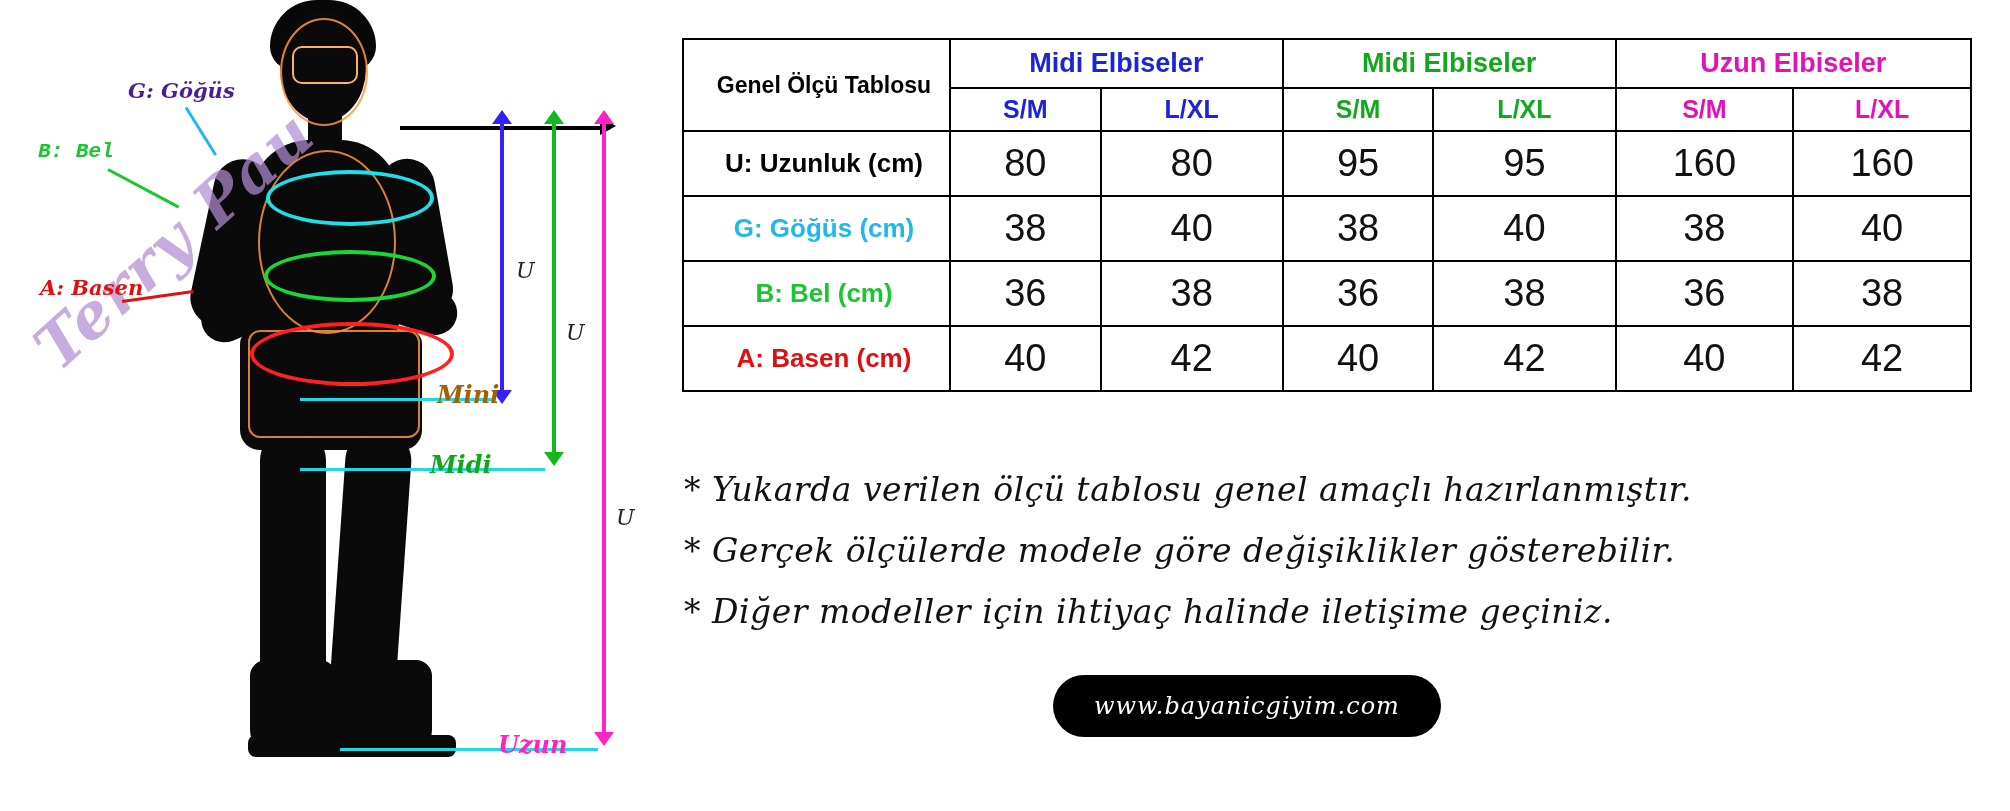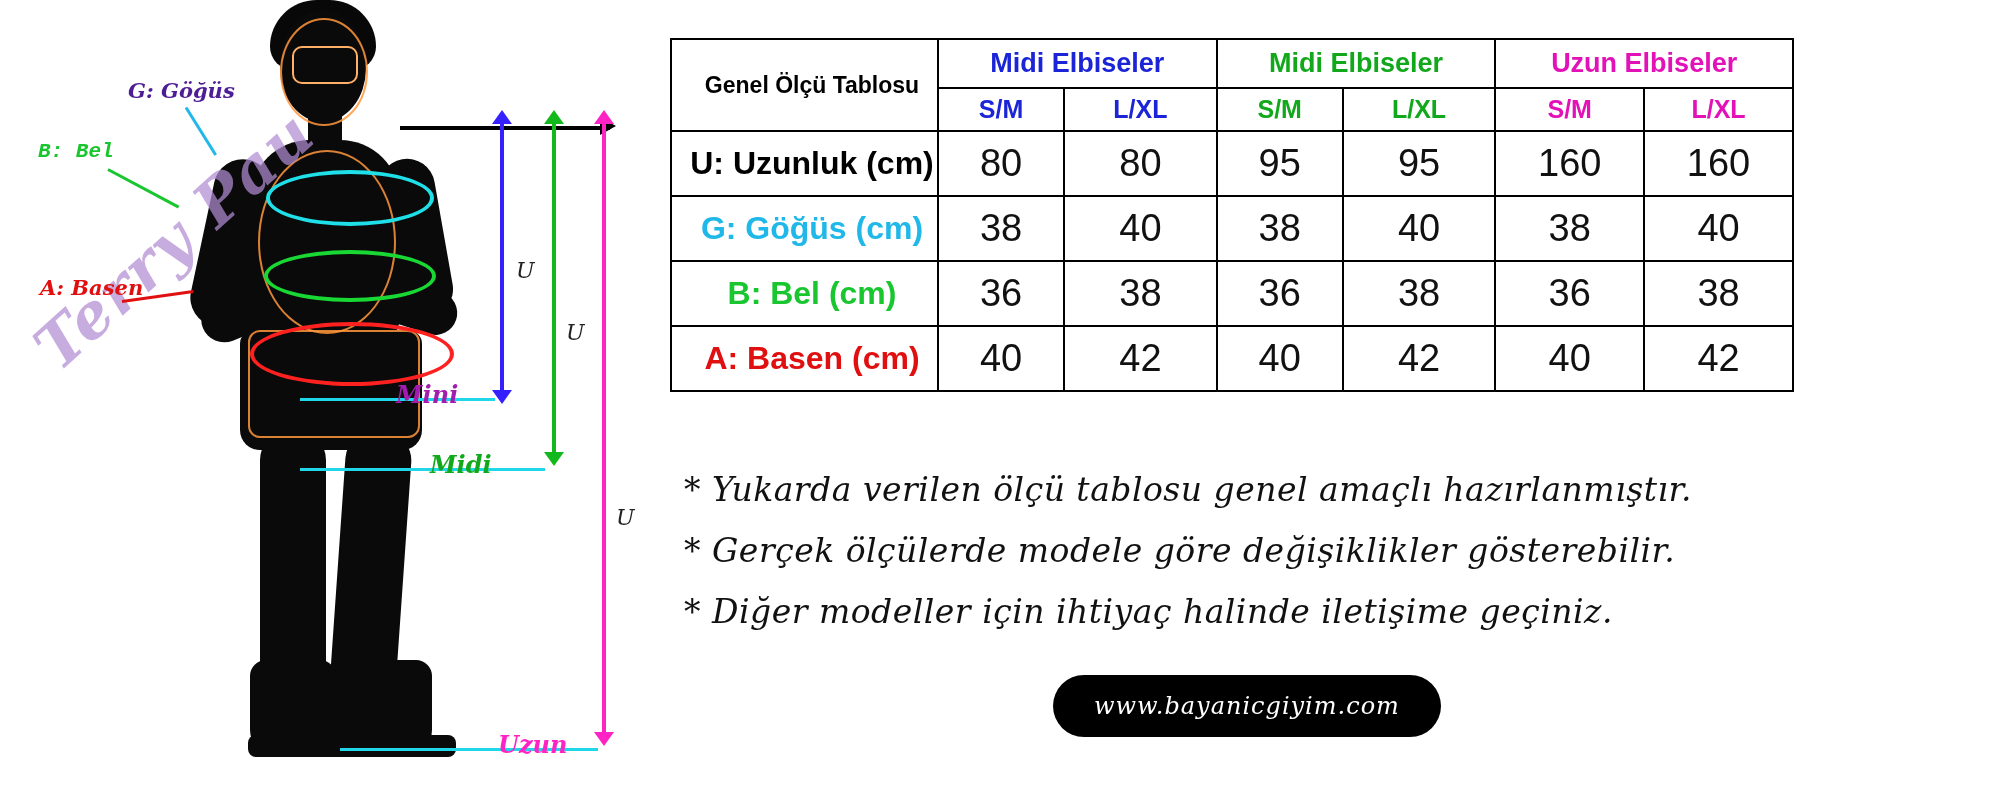--- a/index.html
+++ b/index.html
@@ -89,23 +89,23 @@
   .ticklabel{position:absolute;font-family:"DejaVu Serif", serif;font-style:italic;font-weight:bold;font-size:24px;}
 
   .u-mark{position:absolute;font-family:"DejaVu Serif", serif;font-style:italic;font-size:22px;color:#222;}
 
   
   .right{
     position:absolute;left:660px;top:0;width:1350px;height:811px;
   }
 
   table.size{
-    position:absolute;left:10px;top:38px;
+    position:absolute;left:22px;top:38px;
     border-collapse:collapse;
-    width:1124px;
+    width:1290px;
     background:#fff;
   }
   table.size th, table.size td{
     border:2px solid #000;
     text-align:center;
     vertical-align:middle;
   }
   .corner-cell{
     font-size:23px;font-weight:bold;color:#000;text-align:left;padding-left:16px;
     width:248px;
@@ -114,21 +114,21 @@
     font-size:27px;font-weight:bold;padding:8px 0;
   }
   .grp.mini{color:#1b24d6;}
   .grp.midi{color:#12a81c;}
   .grp.uzun{color:#e211b8;}
   .sz{font-size:25px;font-weight:bold;padding:6px 0;}
   .sz.mini{color:#1b24d6;}
   .sz.midi{color:#12a81c;}
   .sz.uzun{color:#e211b8;}
   .rowlabel{
-    font-size:32px;font-weight:bold;text-align:left;padding-left:16px;
+    font-size:26px;font-weight:bold;text-align:left;padding-left:16px;
   }
   .rowlabel.u{color:#000;}
   .rowlabel.g{color:#1fb8e8;}
   .rowlabel.b{color:#19c62f;}
   .rowlabel.a{color:#e01010;}
   td.val{font-size:38px;color:#111;padding:10px 0;font-family:"Liberation Sans",sans-serif;}
 
   .notes{
     position:absolute;left:24px;top:470px;width:1330px;
   }
@@ -207,21 +207,21 @@
 
     <div class="varrow uzun"></div>
     <div class="vcap up" style="left:594px;top:110px;border-bottom-color:#ff22c4;"></div>
     <div class="vcap dn" style="left:594px;top:732px;border-top-color:#ff22c4;"></div>
 
     <div class="u-mark" style="left:516px;top:258px;">U</div>
     <div class="u-mark" style="left:566px;top:320px;">U</div>
     <div class="u-mark" style="left:616px;top:505px;">U</div>
 
     <div class="tick" style="left:300px;top:398px;width:195px;"></div>
-    <div class="ticklabel" style="left:396px;top:380px;color:#a21caf;">Mini</div>
+    <div class="ticklabel" style="left:437px;top:380px;color:#a16207;">Mini</div>
 
     <div class="tick" style="left:300px;top:468px;width:245px;"></div>
     <div class="ticklabel" style="left:430px;top:450px;color:#12a81c;">Midi</div>
 
     <div class="tick" style="left:340px;top:748px;width:258px;"></div>
     <div class="ticklabel" style="left:498px;top:730px;color:#ff22c4;">Uzun</div>
   </div>
 
   <div class="right">
 

